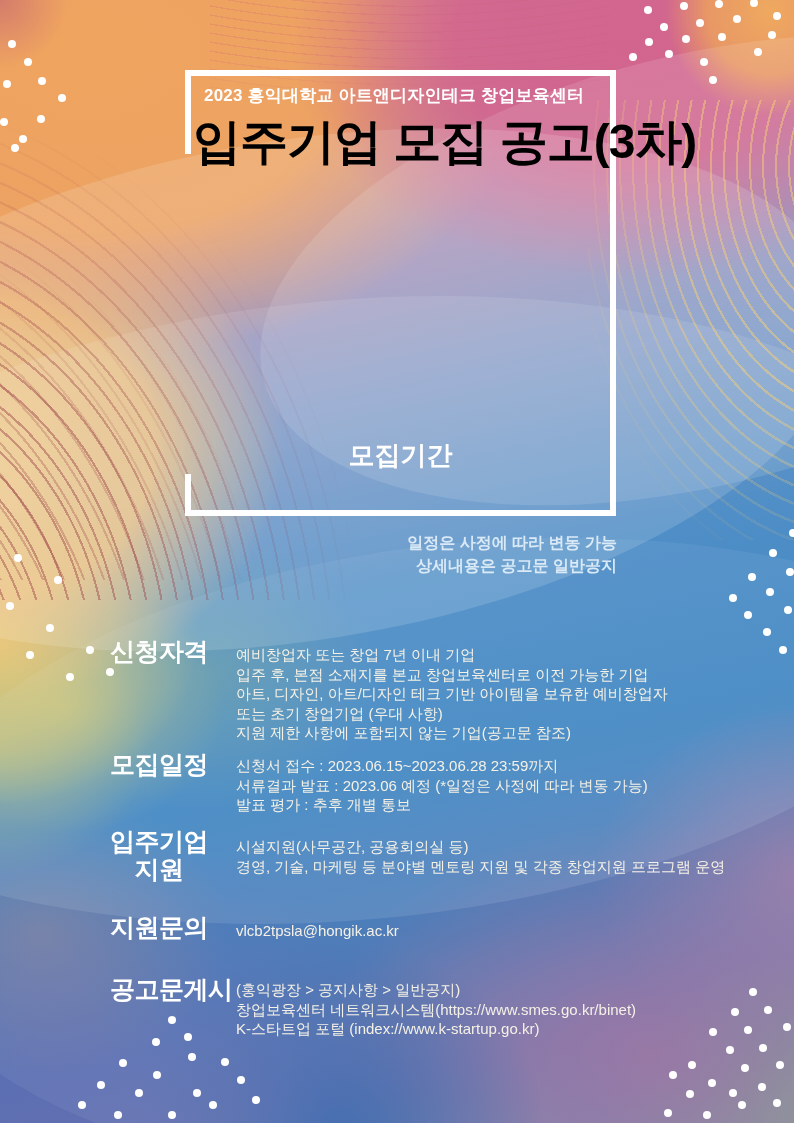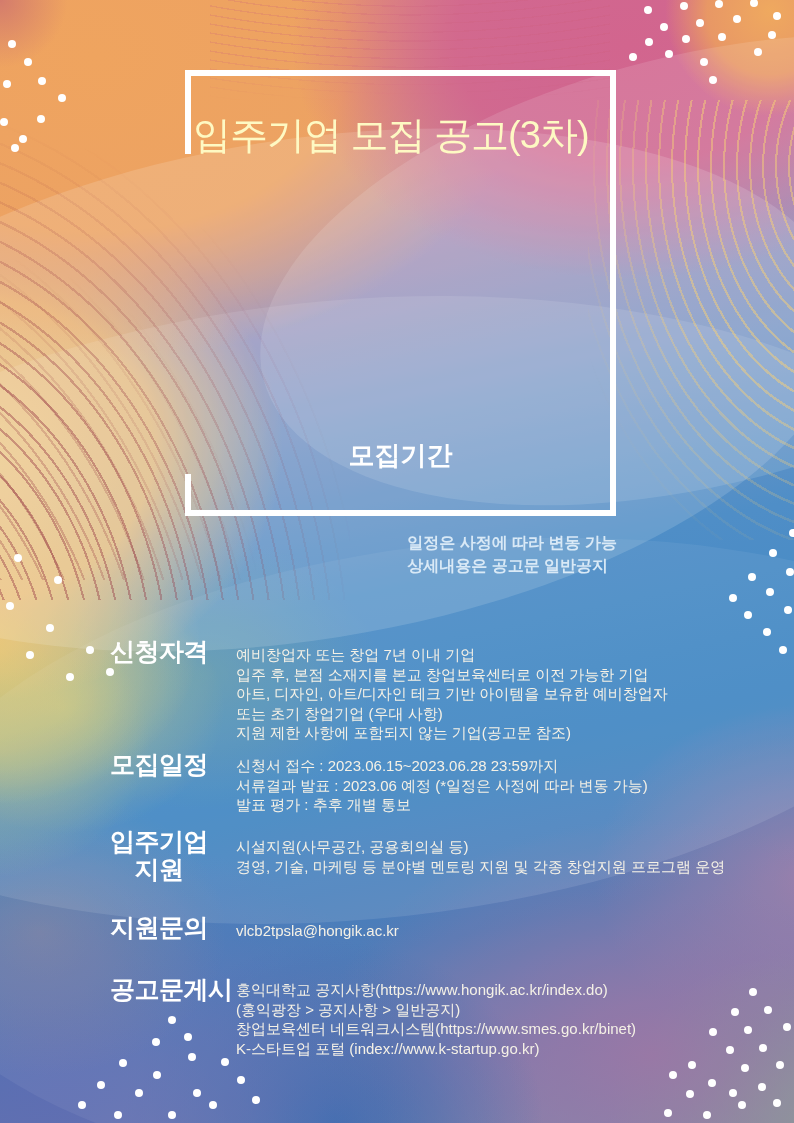--- a/index.html
+++ b/index.html
@@ -63,25 +63,25 @@
   .dots-br{box-shadow:749px 988px #fff,731px 1008px #fff,764px 1006px #fff,709px 1028px #fff,744px 1026px #fff,783px 1023px #fff,726px 1046px #fff,759px 1044px #fff,688px 1061px #fff,708px 1079px #fff,741px 1064px #fff,776px 1061px #fff,669px 1071px #fff,758px 1083px #fff,729px 1089px #fff,686px 1090px #fff,738px 1101px #fff,773px 1099px #fff,664px 1109px #fff,703px 1111px #fff;}
   
   .bar{position:absolute; background:#fff;}
   .f-top{left:185px; top:70px;  width:431px; height:6px;}
   .f-bottom{left:185px; top:510px; width:431px; height:6px;}
   .f-right{left:610px; top:70px; width:6px; height:446px;}
   .f-left-a{left:185px; top:70px;  width:6px; height:84px;}
   .f-left-b{left:185px; top:474px; width:6px; height:42px;}
   
   .org-line{position:absolute; left:204px; top:84px; font-size:17px; font-weight:700; color:#fff; white-space:nowrap; letter-spacing:.2px;}
-  .title{position:absolute; left:193px; top:110px; font-size:38px; font-weight:400; color:#fef9c3; white-space:nowrap; letter-spacing:-1px;}
+  .title{position:absolute; left:193px; top:110px; font-size:48px; font-weight:700; color:#000000; white-space:nowrap; letter-spacing:-1px;}
   
   .period-label{position:absolute; left:185px; top:438px; width:431px; text-align:center; font-size:26px; font-weight:800; color:#fff;}
   .period-range{position:absolute; left:185px; top:472px; width:431px; text-align:center; font-size:28px; font-weight:800; color:#fff; white-space:nowrap;}
-  .period-note{position:absolute; right:177px; top:531px; text-align:left; font-size:16px; font-weight:600; color:#d9e9f6; line-height:23px; white-space:nowrap;}
+  .period-note{position:absolute; right:177px; top:531px; text-align:right; font-size:16px; font-weight:600; color:#d9e9f6; line-height:23px; white-space:nowrap;}
   
   .section{position:absolute; left:0; width:794px;}
   .s-head{position:absolute; left:110px; top:0; font-size:25px; font-weight:800; color:#fff; line-height:28px; text-align:center; letter-spacing:-.5px;font-family:Liberation Mono, monospace;}
   .s-head span{display:block;}
   .s-body{position:absolute; left:236px; font-size:15px; font-weight:500; color:#f5f1e6; line-height:19.5px; white-space:nowrap;}
   .s0{top:640px;} .s0 .s-body{top:5px;}
   .s1{top:753px;} .s1 .s-body{top:3px;}
   .s2{top:830px;} .s2 .s-body{top:7px;}
   .s3{top:916px;} .s3 .s-body{top:5px;}
   .s4{top:978px;} .s4 .s-body{top:2px;}
@@ -107,20 +107,21 @@
   <div class="dots dots-rm"></div>
   <div class="dots dots-bl"></div>
   <div class="dots dots-br"></div>
 
   <div class="bar f-top"></div>
   <div class="bar f-right"></div>
   <div class="bar f-bottom"></div>
   <div class="bar f-left-a"></div>
   <div class="bar f-left-b"></div>
 
+  <div class="org-line">2023 홍익대학교 아트앤디자인테크 창업보육센터</div>
   <div class="title">입주기업 모집 공고(3차)</div>
 
   <div class="period-label">모집기간</div>
   <div class="period-note">
     <div>일정은 사정에 따라 변동 가능</div>
     <div>상세내용은 공고문 일반공지</div>
   </div>
 
   <div class="section s0">
     <div class="s-head">
@@ -164,20 +165,19 @@
     <div class="s-body">
       <div>vlcb2tpsla@hongik.ac.kr</div>
     </div>
   </div>
 
   <div class="section s4">
     <div class="s-head">
       <span>공고문게시</span>
     </div>
     <div class="s-body">
-      <div>홍익대학교 공지사항(https://www.hongik.ac.kr/index.do)</div>
       <div>(홍익광장 &gt; 공지사항 &gt; 일반공지)</div>
       <div>창업보육센터 네트워크시스템(https://www.smes.go.kr/binet)</div>
       <div>K-스타트업 포털 (index://www.k-startup.go.kr)</div>
     </div>
   </div>
 
 </div>
 
 </body></html>

